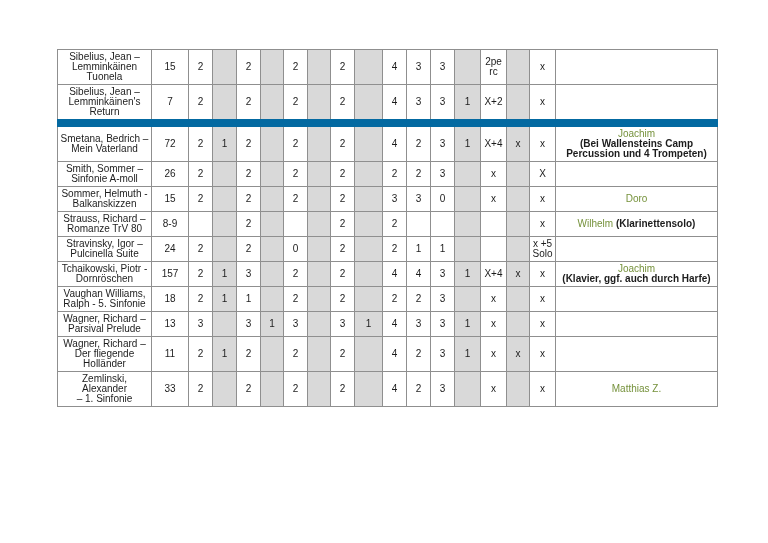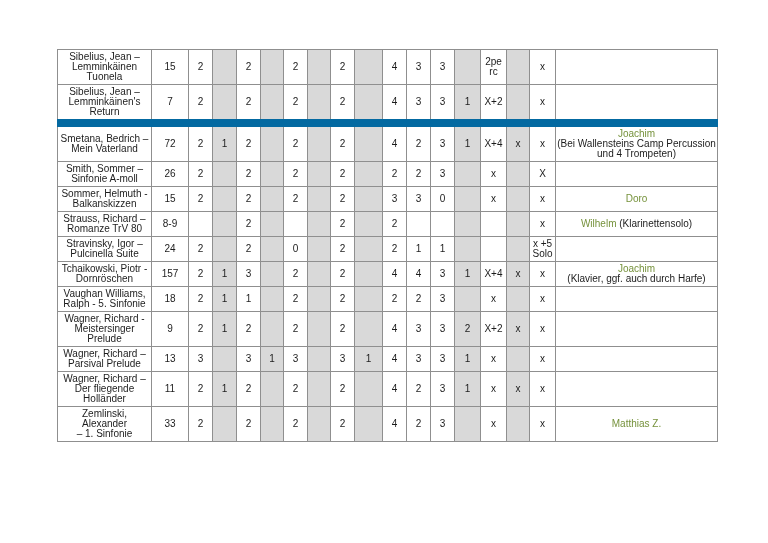--- a/index.html
+++ b/index.html
@@ -31,21 +31,21 @@
   }
   td.pages{text-align:center;}
   td.gray{background:#d9d9d9;}
   td.dbl{border-left:3px double #1a1a1a;}
   td.notes{
     text-align:left;
     padding:2px 4px 2px 5px;
   }
   tr.sec td{border-top:8px solid #0369a1;}
   .pname{font-weight:400;}
-  .ndetail{color:#1c1c1c;font-weight:400;}
+  .ndetail{color:#1c1c1c;font-weight:700;}
 </style>
 </head>
 <body>
 
 <div class="sheet">
   <table class="orch">
     <colgroup>
       <col style="width:94px">
       <col style="width:37px">
       <col style="width:24px">
@@ -253,42 +253,20 @@
           <td class="dbl">2</td>
           <td class="">2</td>
           <td class="">3</td>
           <td class="gray"></td>
           <td class="dbl">x</td>
           <td class="gray"></td>
           <td class="">x</td>
           <td class="notes"></td>
         </tr>
         <tr>
-          <td class="name">Wagner, Richard -
-Meistersinger
-Prelude</td>
-          <td class="pages">9</td>
-          <td class="dbl">2</td>
-          <td class="gray">1</td>
-          <td class="">2</td>
-          <td class="gray"></td>
-          <td class="">2</td>
-          <td class="gray"></td>
-          <td class="">2</td>
-          <td class="gray"></td>
-          <td class="dbl">4</td>
-          <td class="">3</td>
-          <td class="">3</td>
-          <td class="gray">2</td>
-          <td class="dbl">X+2</td>
-          <td class="gray">x</td>
-          <td class="">x</td>
-          <td class="notes"></td>
-        </tr>
-        <tr>
           <td class="name">Wagner, Richard –
 Parsival Prelude</td>
           <td class="pages">13</td>
           <td class="dbl">3</td>
           <td class="gray"></td>
           <td class="">3</td>
           <td class="gray">1</td>
           <td class="">3</td>
           <td class="gray"></td>
           <td class="">3</td>

